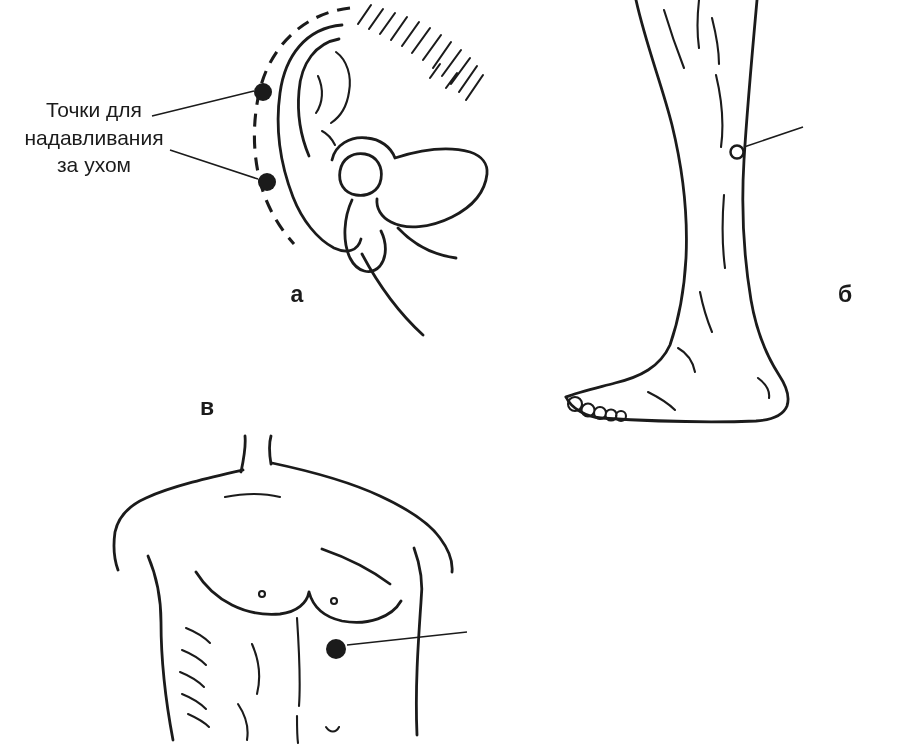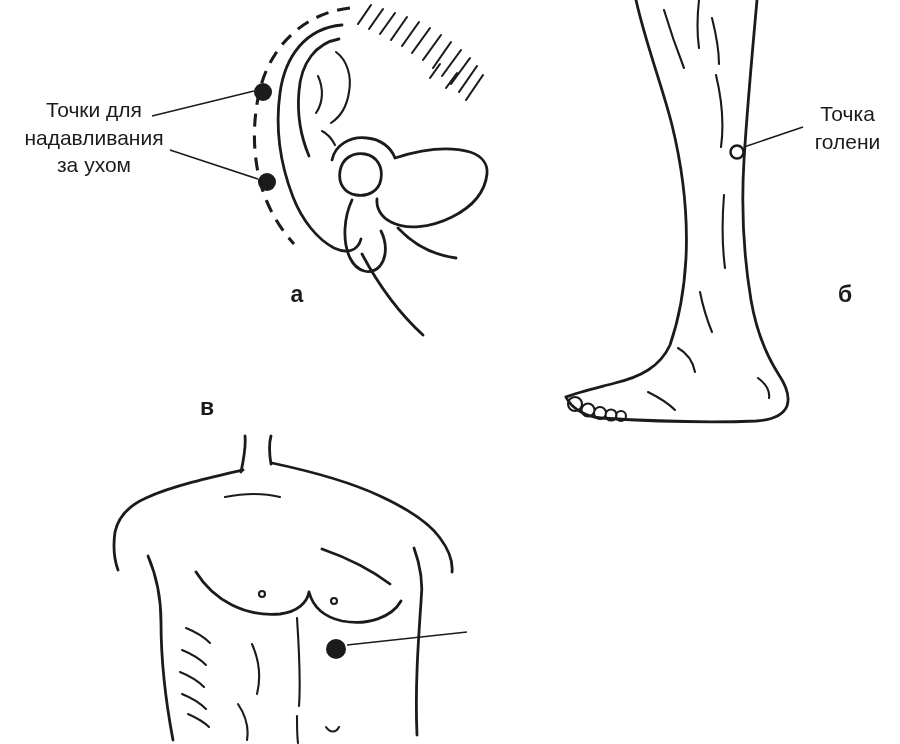--- a/index.html
+++ b/index.html
@@ -87,22 +87,20 @@
       <path class="stroke-detail" d="M 265,594 a 3,3 0 1 0 -6,0 a 3,3 0 1 0 6,0 M 337,601 a 3,3 0 1 0 -6,0 a 3,3 0 1 0 6,0"></path>
       <path class="stroke-leader" d="M 347,645 L 467,632"></path>
       <circle class="dot-filled" cx="336" cy="649" r="10"></circle>
     </g>
   </svg>
 
   <div class="label" style="left:4px; top:96px; width:180px;">Точки для
 надавливания
 за ухом</div>
 
-  <div class="label" style="left:795px; top:100px; width:105px;">Точка
-голени</div>
 
 
   <div class="panel-letter" style="left:282px; top:281px;">а</div>
 
   <div class="panel-letter" style="left:830px; top:281px;">б</div>
 
   <div class="panel-letter" style="left:192px; top:394px;">в</div>
 
 </div>
 

